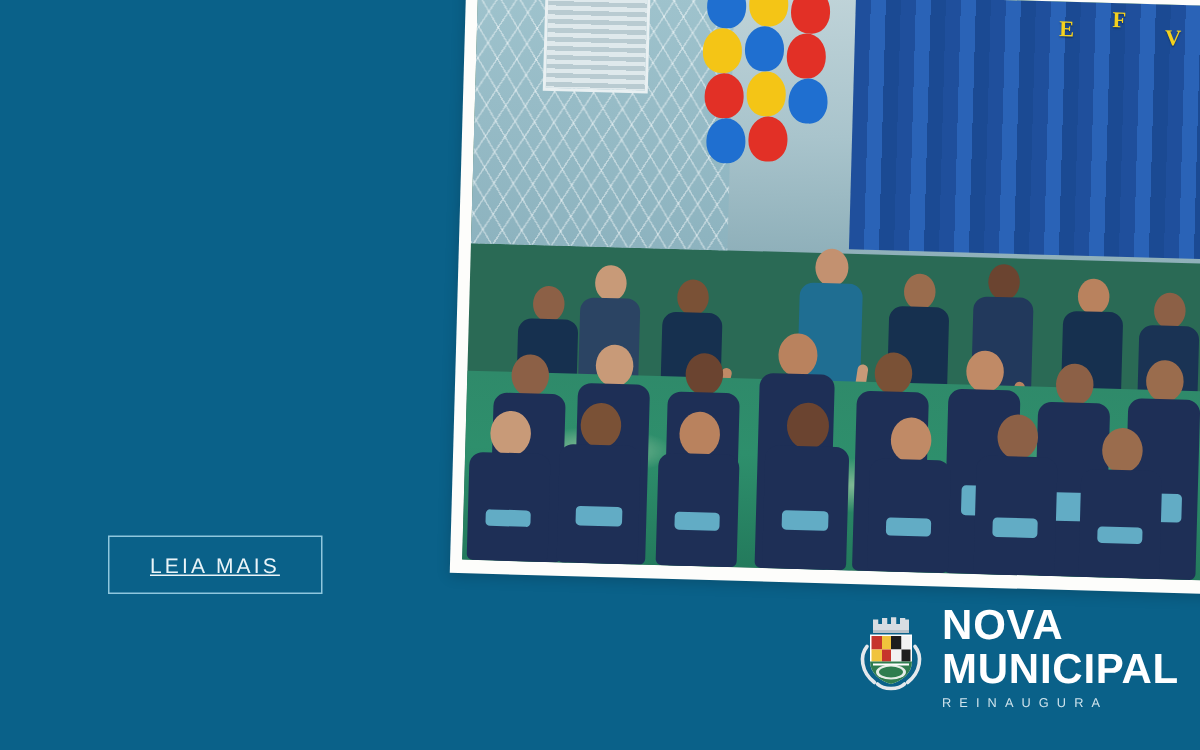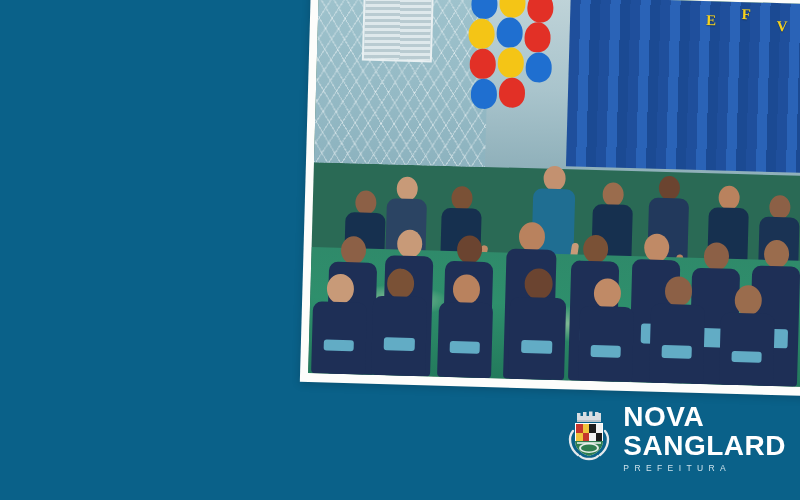--- a/index.html
+++ b/index.html
@@ -363,20 +363,23 @@
         <div class="kid" style="left:81%; width:60px; height:26%;">
           <div class="head" style="width:27px;height:30px;top:0;background:#9a6c4d;"></div>
           <div class="body" style="width:54px;top:28px;bottom:0;"></div>
         </div>
 
       </div>
     </div>
   </div>
 
 
+  <div class="cta-wrap">
+    <a class="cta" href="#">LEIA MAIS</a>
+  </div>
 
   <div class="logo">
     <svg class="crest" viewBox="0 0 46 52">
 
       <g>
         <rect x="11" y="5" width="24" height="5" fill="#d8dde2"></rect>
         <rect x="11" y="2" width="3.5" height="4" fill="#d8dde2"></rect>
         <rect x="17" y="1" width="3.5" height="5" fill="#d8dde2"></rect>
         <rect x="23" y="0.5" width="3.5" height="5.5" fill="#d8dde2"></rect>
         <rect x="29" y="1" width="3.5" height="5" fill="#d8dde2"></rect>
@@ -399,18 +402,18 @@
       <path d="M11 32 H35" stroke="#ffffff" stroke-width="1.4" fill="none"></path>
       <ellipse cx="23" cy="37" rx="10" ry="5" fill="#f4f6f4" opacity=".92"></ellipse>
       <ellipse cx="23" cy="37" rx="8" ry="3.6" fill="#2e7d4f"></ellipse>
 
       <path d="M7 20 C2 26 3 37 12 44" stroke="#e4e8ec" stroke-width="2.4" fill="none" stroke-linecap="round"></path>
       <path d="M39 20 C44 26 43 37 34 44" stroke="#e4e8ec" stroke-width="2.4" fill="none" stroke-linecap="round"></path>
       <path d="M14 45 C18 49 28 49 32 45" stroke="#e4e8ec" stroke-width="2.4" fill="none" stroke-linecap="round"></path>
     </svg>
     <div class="logo-text">
       <span class="logo-l1">NOVA</span>
-      <span class="logo-l2">SANGLARD</span>
-      <span class="logo-l3">PREFEITURA</span>
+      <span class="logo-l2">MUNICIPAL</span>
+      <span class="logo-l3">REINAUGURA</span>
     </div>
   </div>
 
 </div>
 
 </body></html>

